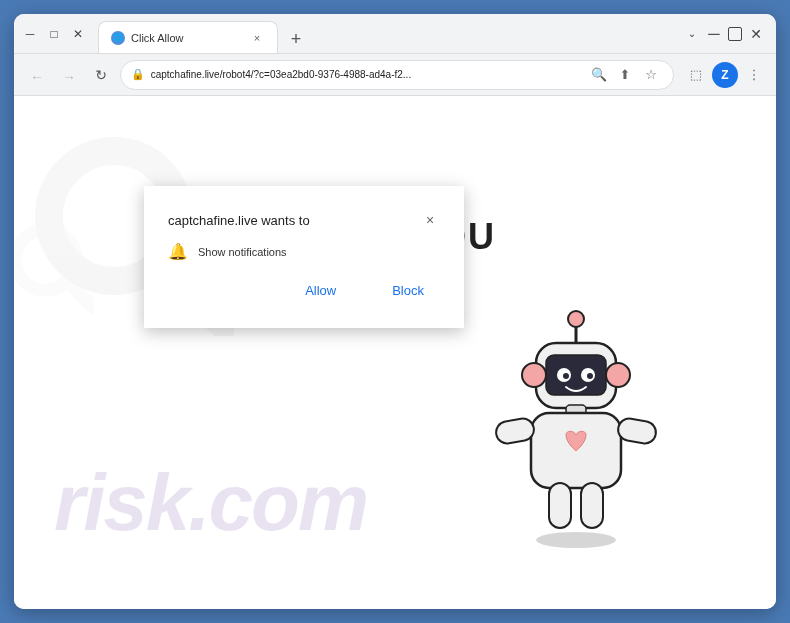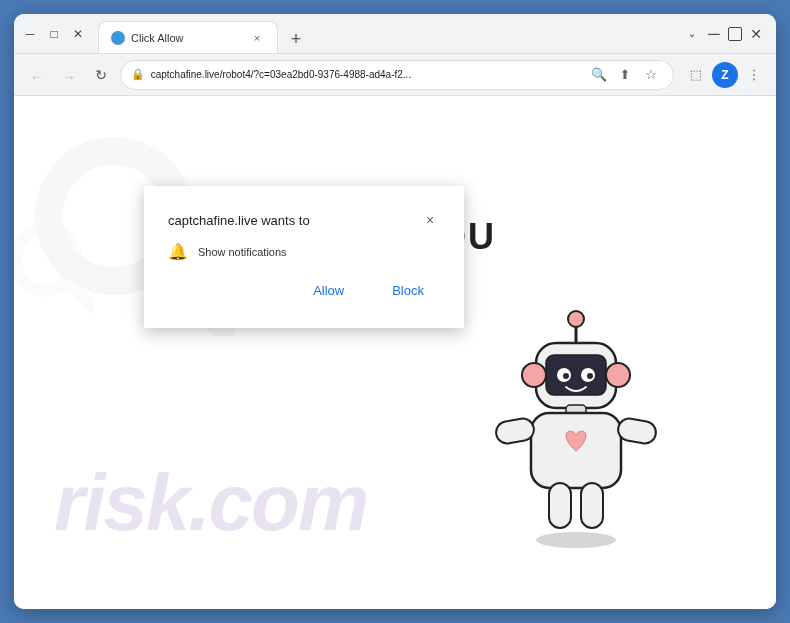--- a/index.html
+++ b/index.html
@@ -291,21 +291,21 @@
     }
 
     .popup-row-text {
       font-size: 11px;
       color: #333;
     }
 
     .popup-buttons {
       display: flex;
       justify-content: flex-end;
-      gap: 12px;
+      gap: 20px;
     }
 
     .btn-allow {
       padding: 6px 20px;
       background: none;
       border: none;
       color: #1a73e8;
       font-size: 13px;
       font-weight: 500;
       cursor: pointer;

